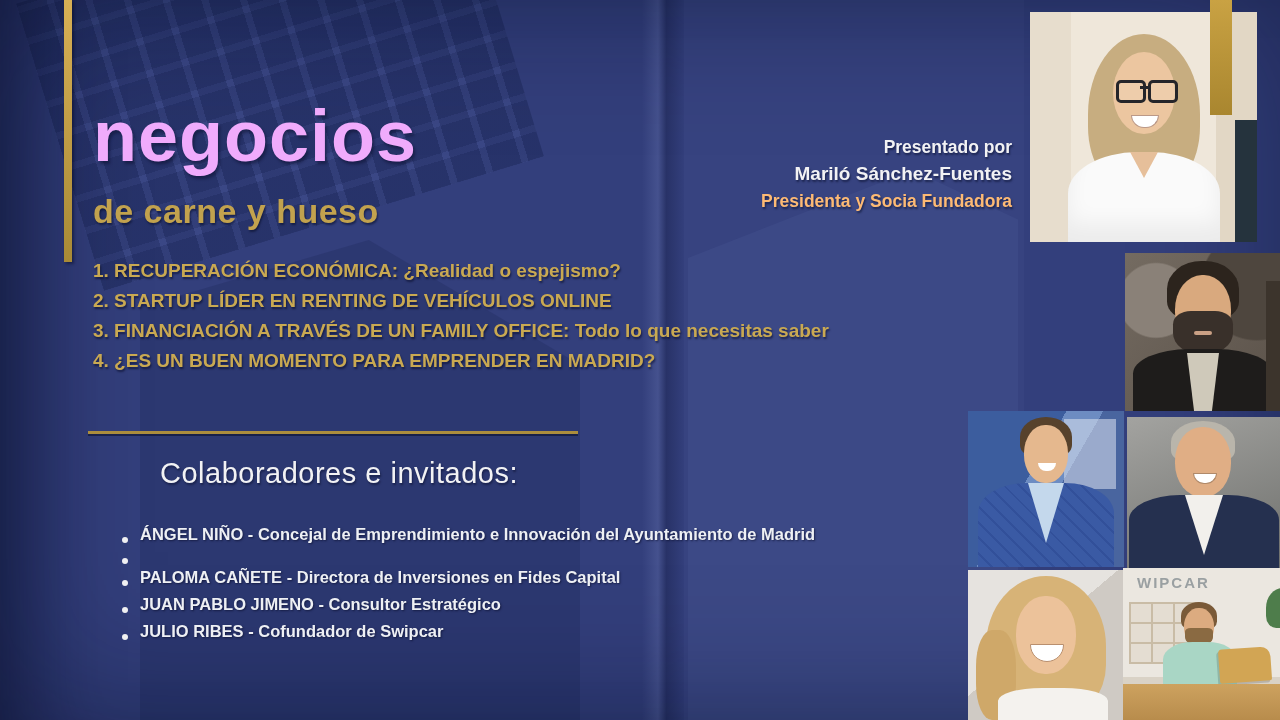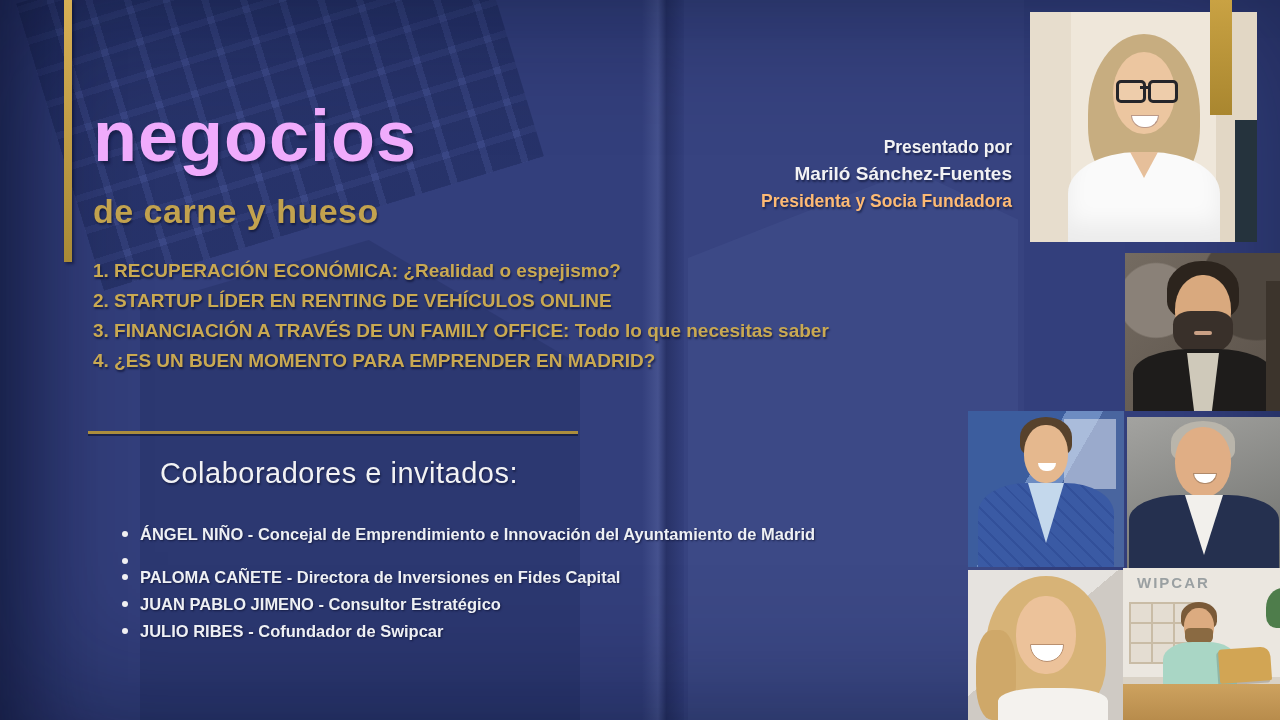--- a/index.html
+++ b/index.html
@@ -71,21 +71,21 @@
     position:absolute;left:115px;top:457px;
     color:#f2f2f4;font-size:29px;font-weight:400;letter-spacing:.5px;
     text-shadow:1px 2px 2px rgba(8,12,40,.5);
     margin-left:45px;
   }
   .bullets{
     position:absolute;left:122px;top:521px;width:760px;
     color:#eef0f4;font-size:16.5px;font-weight:700;line-height:27px;
     text-shadow:1px 1px 2px rgba(8,12,40,.6);
   }
-  .bullet-row{display:flex;align-items:flex-start;}
+  .bullet-row{display:flex;align-items:center;}
   .bullet-dot{flex:0 0 6px;width:6px;height:6px;border-radius:50%;background:#f0f0f2;margin:10px 12px 0 0;}
   .presenter{
     position:absolute;right:268px;top:134px;text-align:right;line-height:26px;
     text-shadow:1px 2px 2px rgba(8,12,40,.55);
   }
   .presenter .intro{color:#f2f2f4;font-size:17.5px;font-weight:700;}
   .presenter .name{color:#f2f2f4;font-size:19px;font-weight:700;line-height:28px;}
   .presenter .role,.presenter .company{color:#fdba74;font-size:17.5px;font-weight:700;}
   
   .photo{position:absolute;overflow:hidden;z-index:5;}

